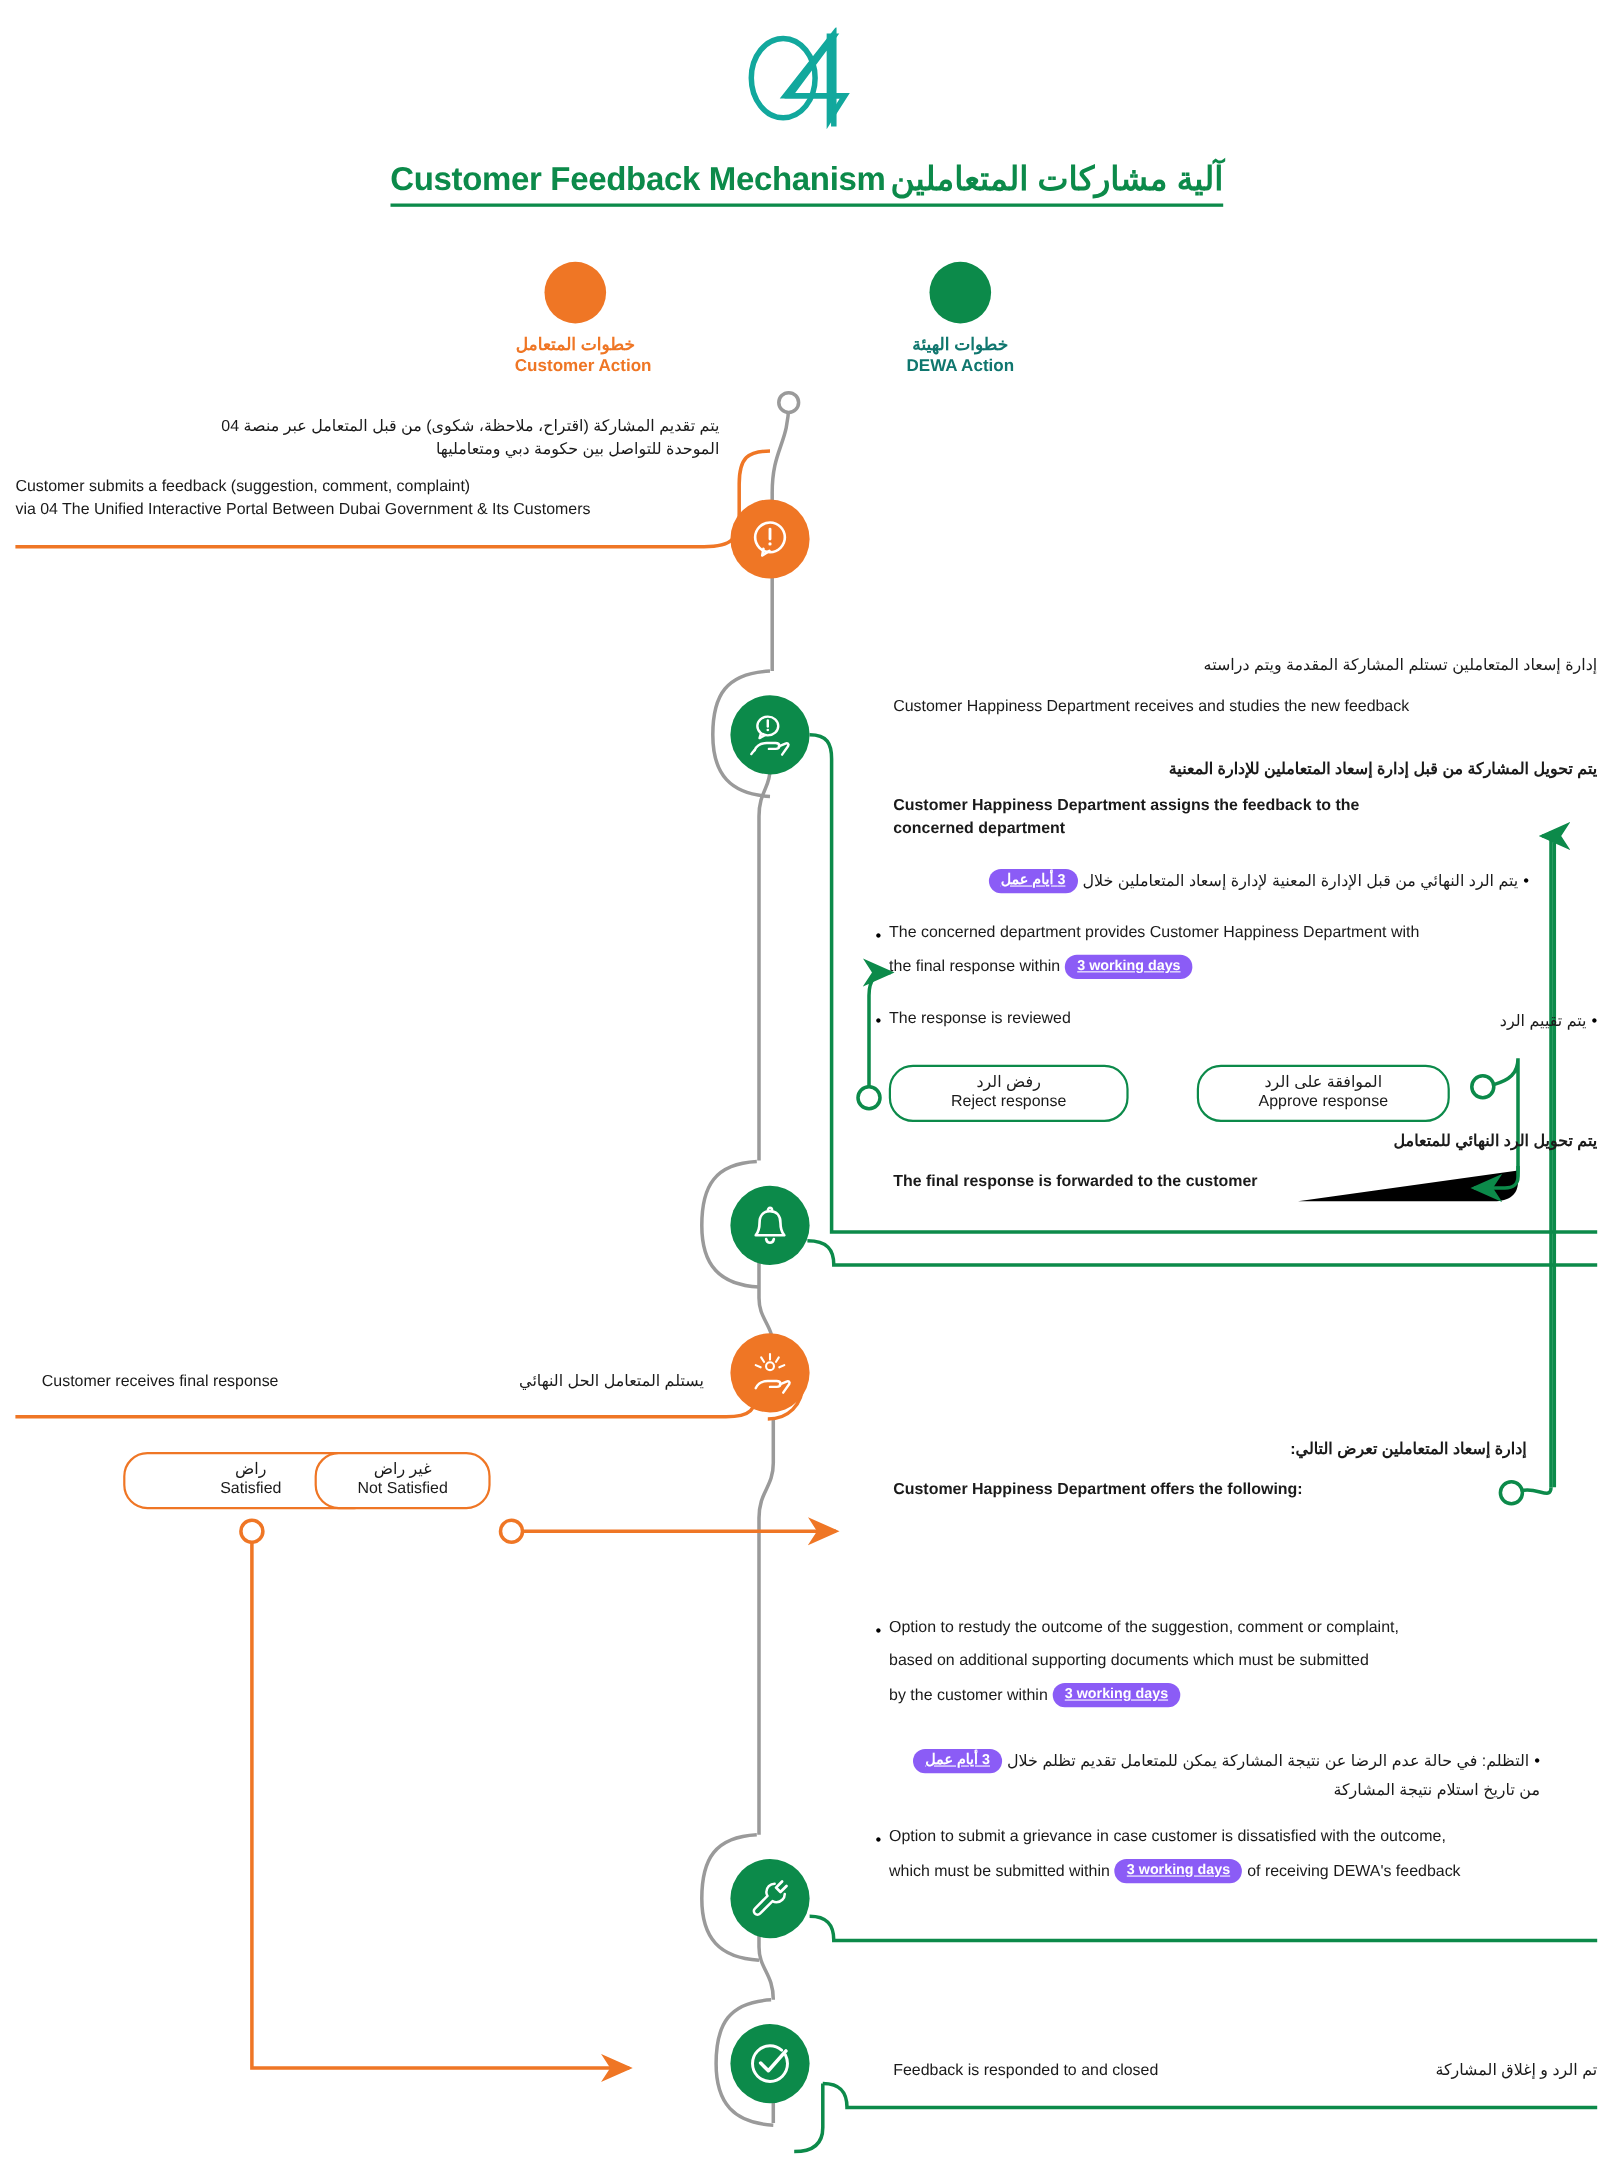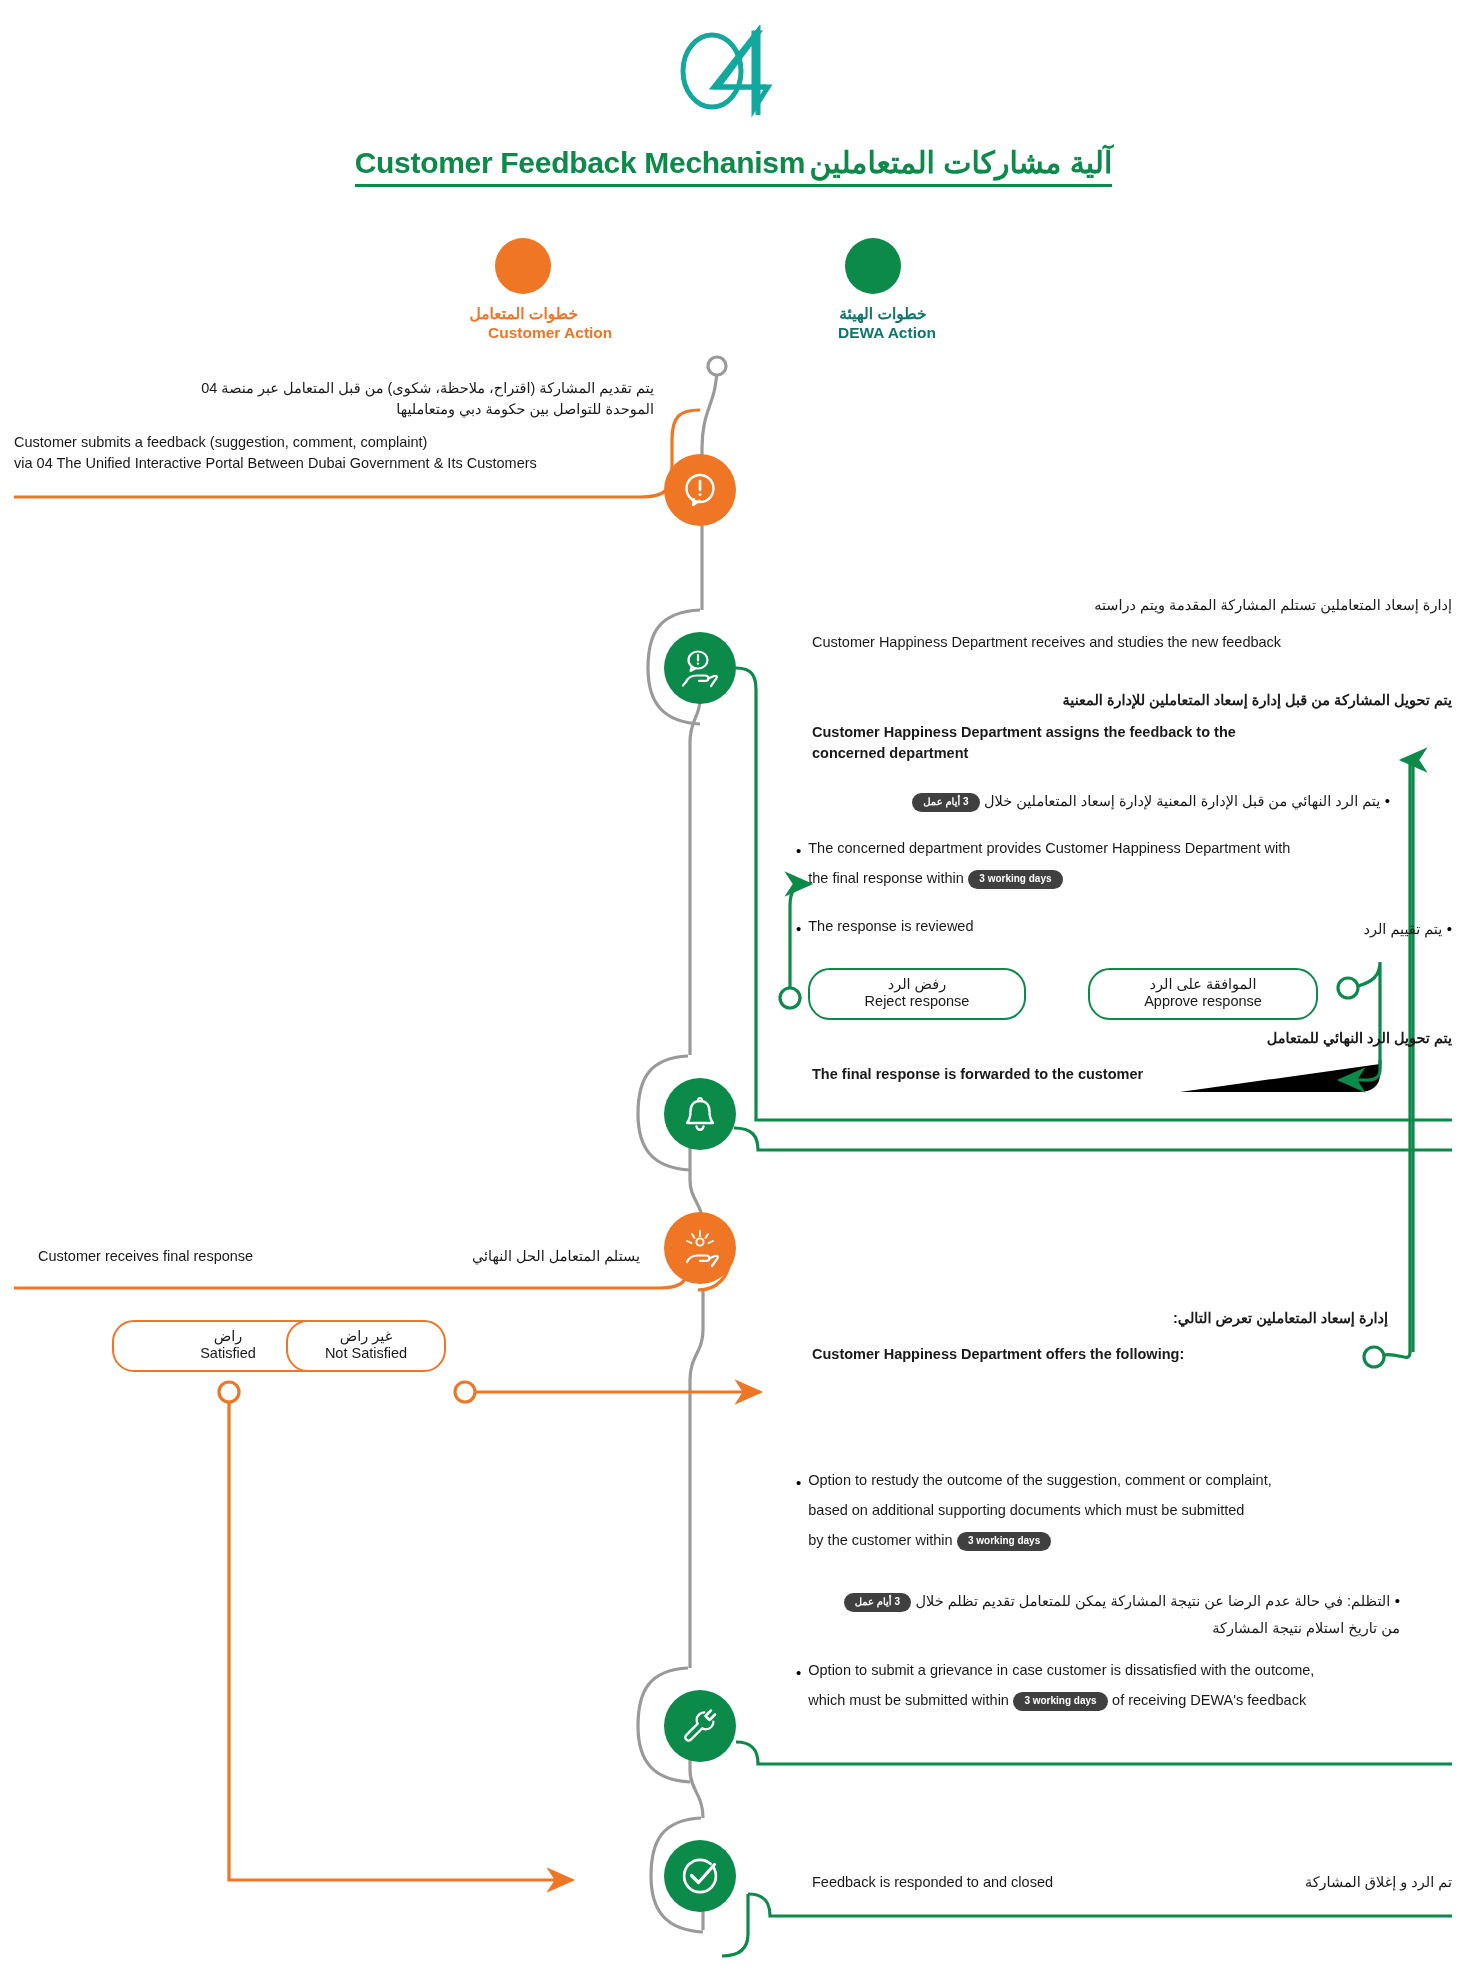--- a/index.html
+++ b/index.html
@@ -42,21 +42,20 @@
   
   .legend-dot {
     width: 56px; height: 56px; border-radius: 50%;
   }
   .legend-label {
     text-align: center;
     font-size: 15.5px;
     font-weight: bold;
     line-height: 1.25;
     white-space: nowrap;
-    margin-left: 20px;
   }
 
   
   .node {
     width: 72px; height: 72px; border-radius: 50%;
     display: flex; align-items: center; justify-content: center;
   }
   .node svg { display: block; }
 
   
@@ -64,29 +63,30 @@
     font-size: 14.5px;
     color: #1a1a1a;
     line-height: 1.45;
     white-space: nowrap;
   }
   .tline.b { font-weight: bold; }
   .bdot { font-size: 15px; line-height: 1.75; }
 
   .pill {
     display: inline-block;
-    background: #404040;
+    background: #8b5cf6;
     color: #ffffff;
-    font-size: 10px;
+    font-size: 13px;
     font-weight: bold;
     border-radius: 12px;
     padding: 3px 11px 4px;
     line-height: 1.15;
     vertical-align: 1px;
     white-space: nowrap;
+    text-decoration: underline;
   }
   .pill.ar { direction: rtl; }
 
   
   .chip {
     border: 2px solid;
     border-radius: 22px;
     background: #ffffff;
     text-align: center;
     padding: 6px 10px 7px;

